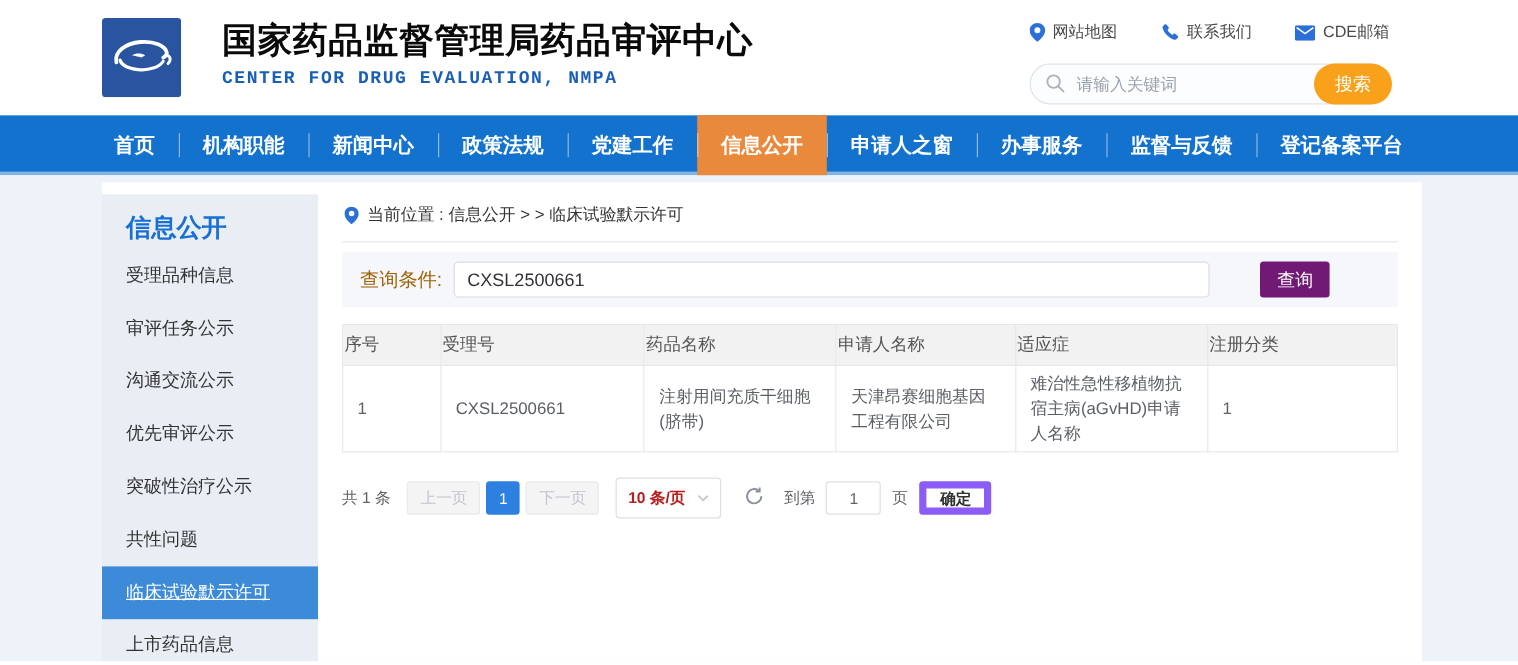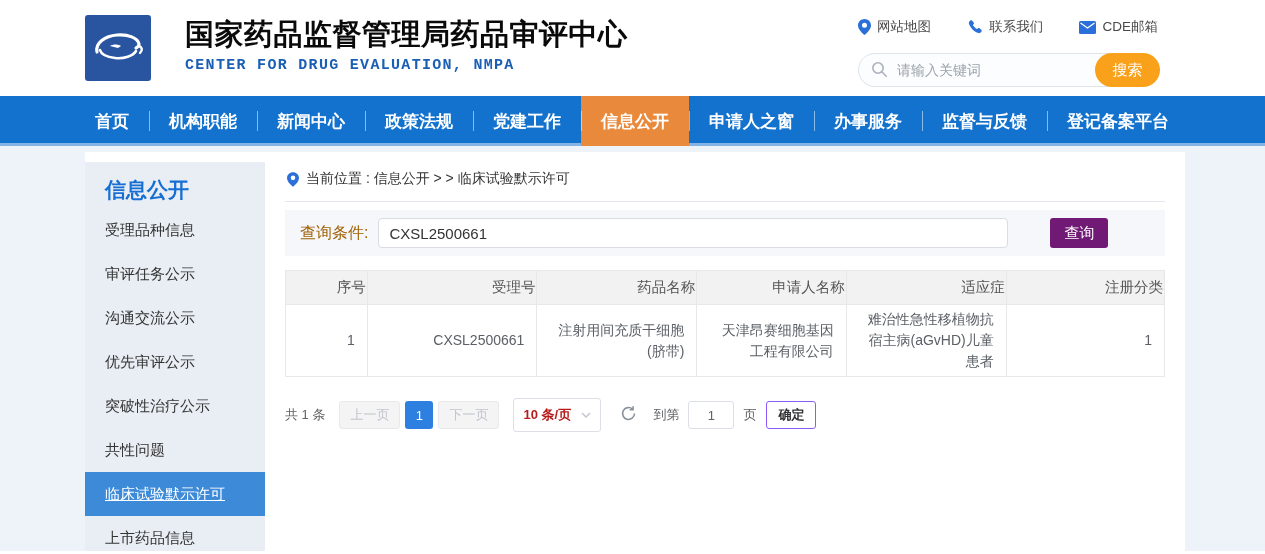--- a/index.html
+++ b/index.html
@@ -52,38 +52,38 @@
   .breadcrumb { display:flex; align-items:center; gap:7px; padding:8px 0 13px 2px;
     border-bottom:1px solid #e3e6ea; font-size:14px; color:#333; }
   .query-panel { margin-top:8px; background:#f5f7fa; padding:8px 15px; display:flex; align-items:center; }
   .query-label { font-size:16px; color:#a16207; flex-shrink:0; }
   .query-input { margin-left:10px; width:630px; height:30px; border:1px solid #d9dce3; border-radius:4px;
     padding:0 10px; font-size:15px; color:#333; background:#fff; outline:none; font-family:inherit; }
   .query-btn { margin-left:42px; width:58px; height:30px; background:#701a75; color:#fff; border:none;
     border-radius:3px; font-size:15px; cursor:pointer; font-family:inherit; }
   
   table.results { margin-top:14px; width:100%; border-collapse:collapse; table-layout:fixed; }
-  .results th, .results td { border:1px solid #e8e8e8; text-align:right; }
+  .results th, .results td { border:1px solid #e8e8e8; text-align:left; }
   .results th { background:#f2f2f2; height:34px; font-size:14.5px; color:#555; font-weight:normal; }
   .results td { height:56px; font-size:14px; color:#5c6066; padding:4px 12px; line-height:21px; }
   
   .pagination { margin-top:21px; display:flex; align-items:center; font-size:13px; color:#606266; }
   .pg-total { margin-right:12px; }
   .pg-btn { height:28px; padding:0 10px; background:#f4f4f5; color:#c0c4cc; border:1px solid #e9e9eb;
     border-radius:3px; margin:0 2px; font-size:13px; cursor:not-allowed; font-family:inherit; }
   .pg-num { width:28px; height:28px; background:#2d7fe0; color:#fff; border:none; border-radius:3px;
     margin:0 3px; font-size:13px; cursor:pointer; font-family:inherit; }
   .pg-select { margin-left:12px; width:88px; height:34px; border:1px solid #dcdfe6; border-radius:3px;
     background:#fff; display:flex; align-items:center; justify-content:space-between; padding:0 9px;
     cursor:pointer; color:#b91c1c;font-weight:bold; }
   .pg-refresh { margin-left:17px; background:none; border:none; padding:2px; cursor:pointer; }
   .pg-goto-label { margin-left:14px; }
   .pg-goto-input { width:46px; height:28px; border:1px solid #dcdfe6; border-radius:3px; text-align:center;
     margin:0 9px; font-size:13px; color:#606266; outline:none; font-family:inherit; }
-  .pg-confirm { margin-left:10px; height:28px; padding:0 11px; background:#fff; border:1px solid #8b5cf6;
+  .pg-confirm { margin-left:10px; height:28px; padding:0 11px; background:#fff; border:6px solid #8b5cf6;
     border-radius:3px; font-weight:bold; color:#303133; font-size:13px; cursor:pointer; font-family:inherit; }
 </style>
 </head>
 <body>
 
 <div class="header">
   <div class="logo-row">
     <div class="logo">
       <svg viewBox="0 0 66 66" width="66" height="66">
         <rect width="66" height="66" rx="3" fill="#29549f"></rect>
@@ -217,21 +217,21 @@
             <th>适应症</th>
             <th>注册分类</th>
           </tr>
         </thead>
         <tbody>
           <tr>
             <td>1</td>
             <td>CXSL2500661</td>
             <td>注射用间充质干细胞(脐带)</td>
             <td>天津昂赛细胞基因工程有限公司</td>
-            <td>难治性急性移植物抗宿主病(aGvHD)儿童患者</td>
+            <td>难治性急性移植物抗宿主病(aGvHD)申请人名称</td>
             <td>1</td>
           </tr>
         </tbody>
       </table>
 
       <div class="pagination">
         <span class="pg-total">共 1 条</span>
         <button class="pg-btn">上一页</button>
         <button class="pg-num">1</button>
         <button class="pg-btn">下一页</button>

